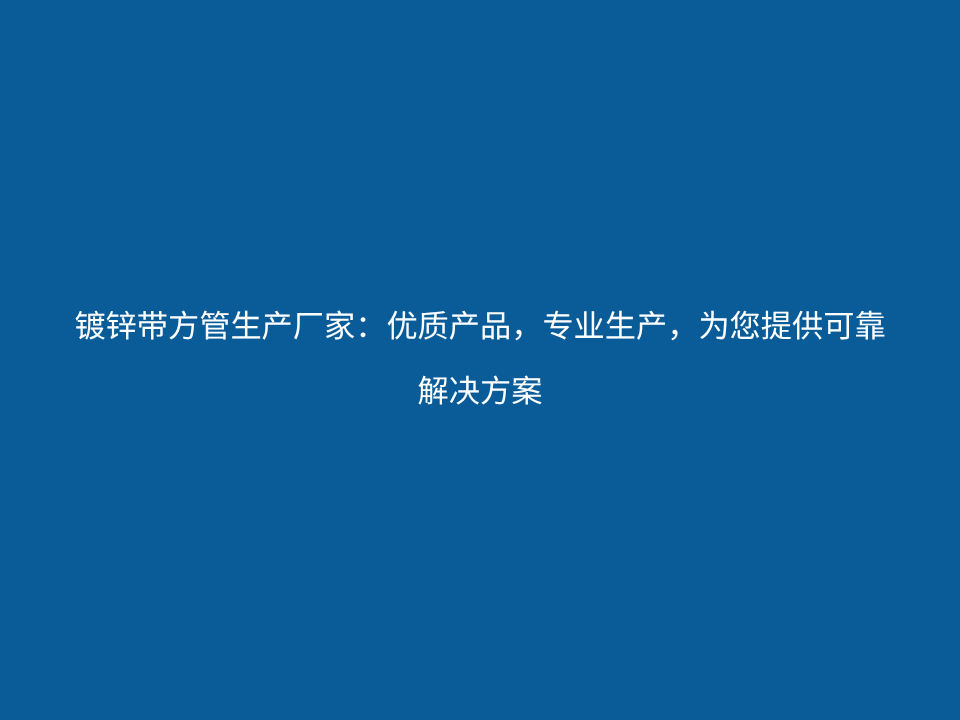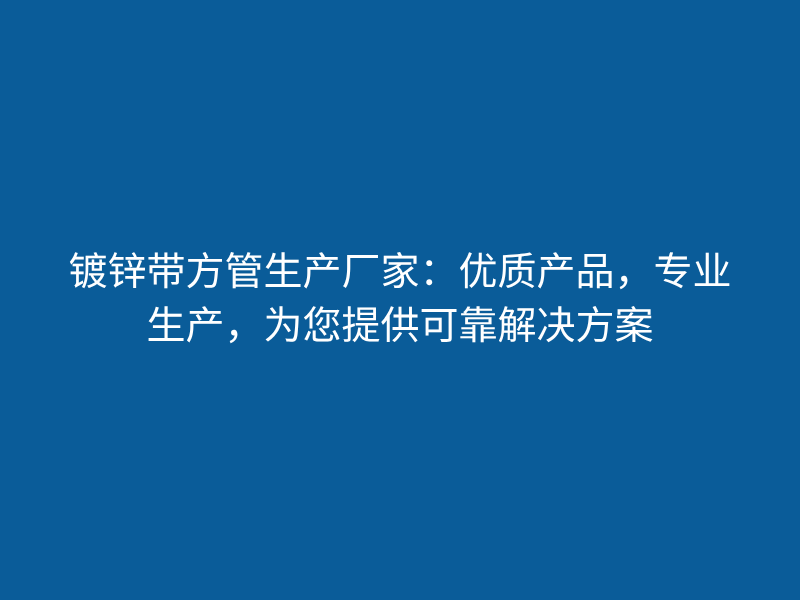--- a/index.html
+++ b/index.html
@@ -28,21 +28,21 @@
   #headline-block {
     width: 700px;
     margin: 0;
     padding: 0;
     text-align: center;
   }
 
   #headline-text {
     display: block;
     color: #ffffff;
-    font-size: 39px;
+    font-size: 26px;
     line-height: 54px;
     font-weight: 400;
     letter-spacing: 0;
     white-space: normal;
     word-break: break-all;
     text-rendering: geometricPrecision;
     -webkit-font-smoothing: antialiased;
   }
 </style>
 </head>

